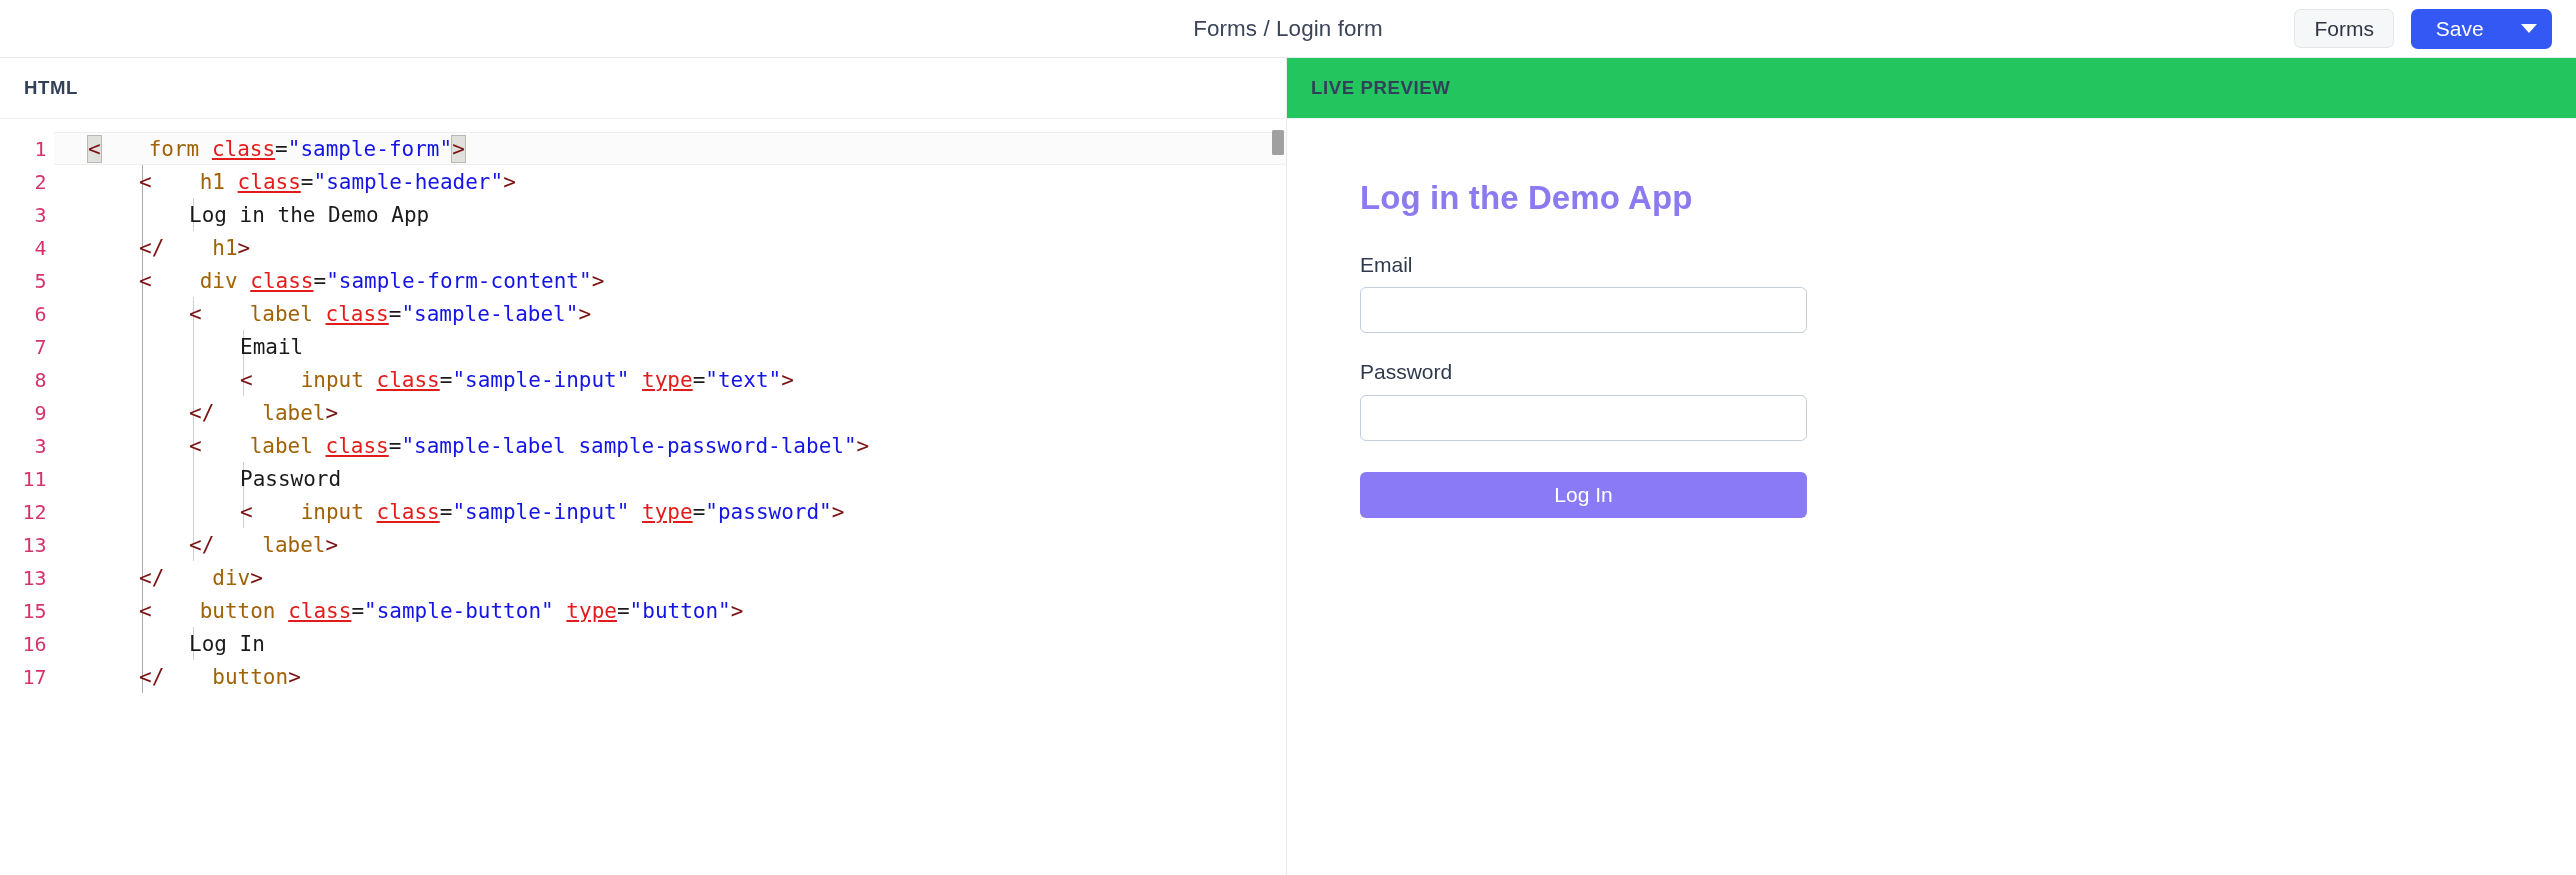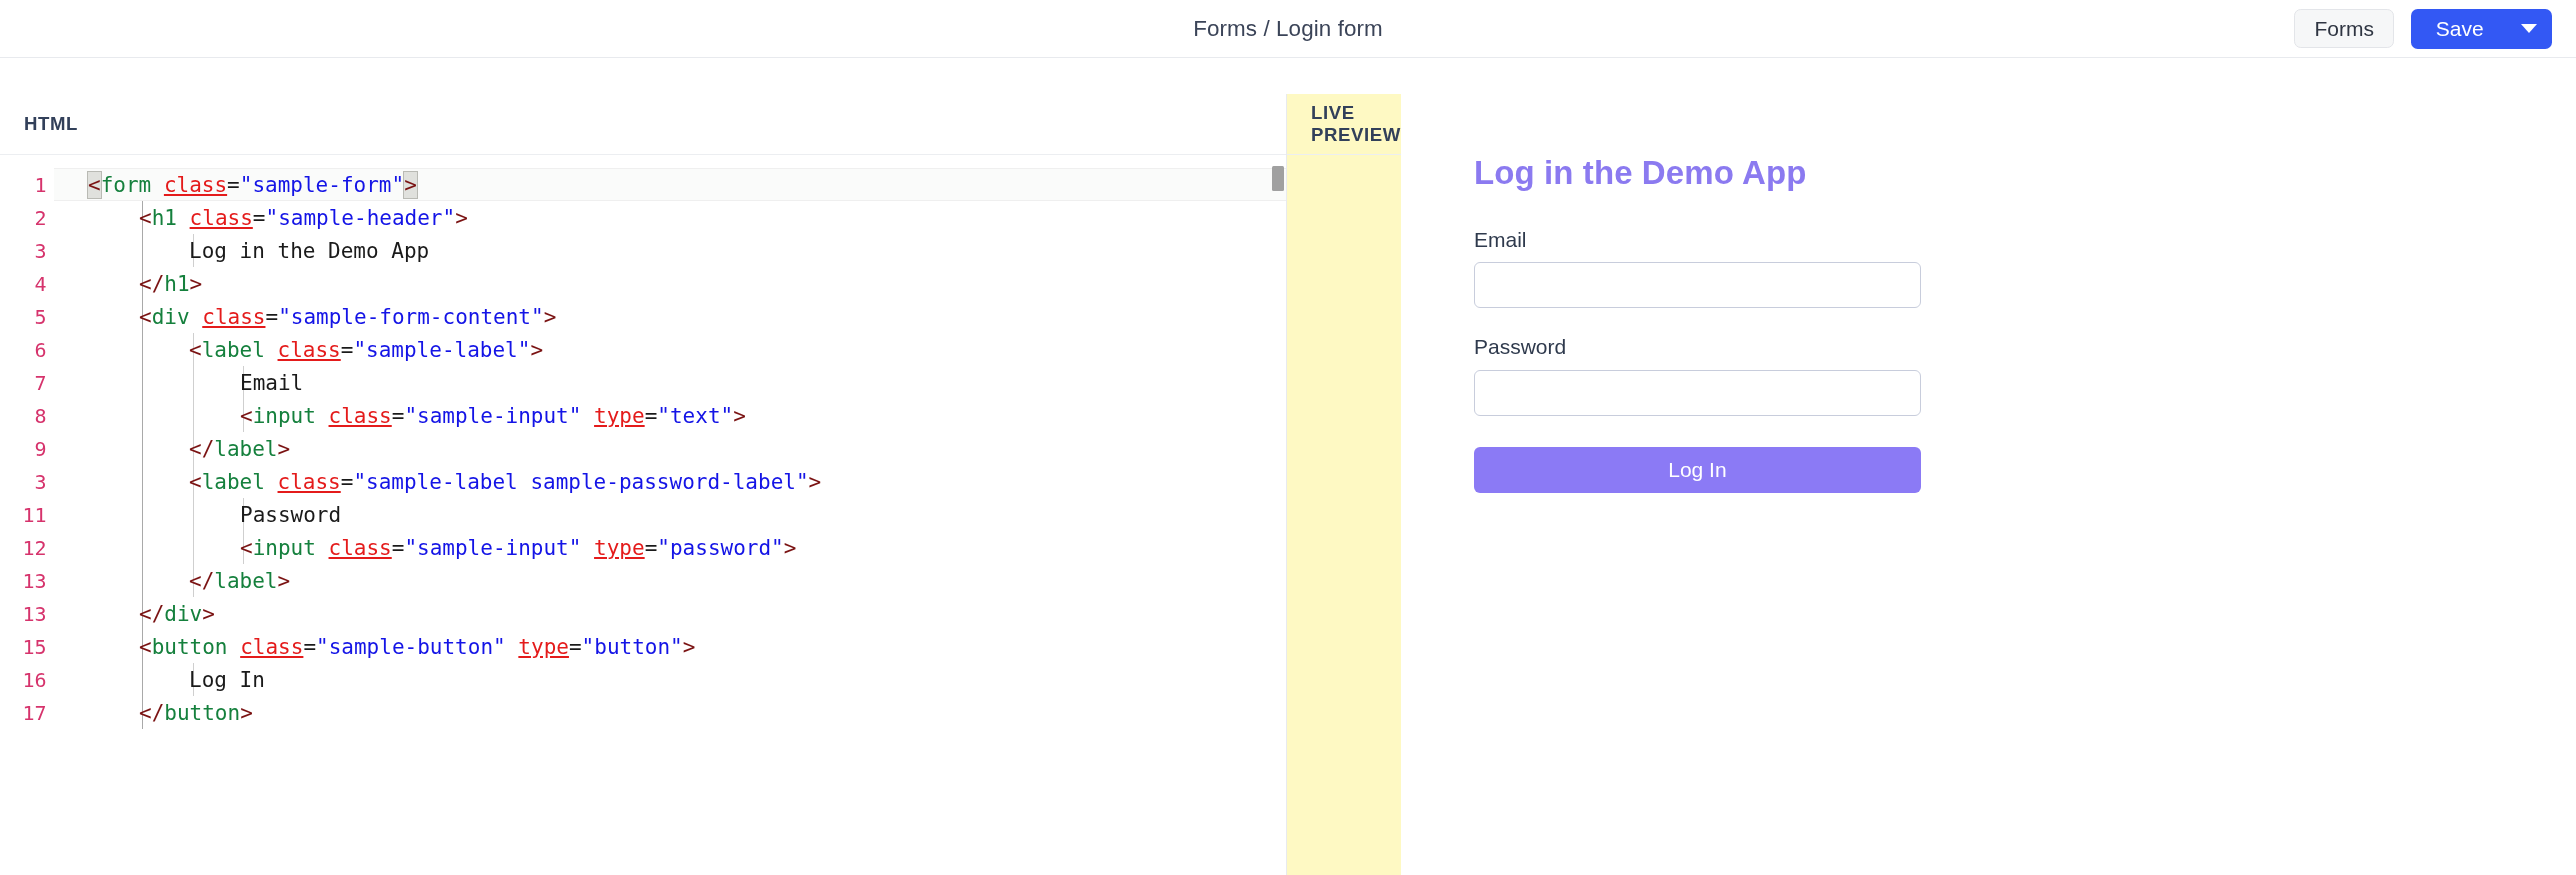--- a/index.html
+++ b/index.html
@@ -13,21 +13,20 @@
     -webkit-font-smoothing: antialiased;
   }
 
   .app {
     position: relative;
     width: 2576px;
     height: 876px;
     background: #ffffff;
     display: flex;
     flex-direction: column;
-    gap: 36px;
   }
 
   
   .topbar {
     position: relative;
     height: 58px;
     flex: 0 0 58px;
     border-bottom: 0.7px solid #e8eaee;
     background: #ffffff;
   }
@@ -122,23 +121,23 @@
     flex-direction: column;
     min-height: 0;
     border-right: 0.7px solid #e8eaee;
     background: #ffffff;
     justify-content: flex-end;
   }
 
   .panel-right {
     flex: 1 1 auto;
     display: flex;
-    flex-direction: row;
+    flex-direction: column;
     min-height: 0;
-    background: #fef9c3;
+    background: #22c55e;
   }
 
   .panel-header {
     height: 61px;
     flex: 0 0 61px;
     display: flex;
     align-items: center;
     padding-left: 24px;
     border-bottom: 0.7px solid #eceef1;
     font-size: 18.6px;
@@ -211,21 +210,21 @@
   .guide.g2 { left: 189px; background: #cfcfcf; }
 
   .code-text {
     position: relative;
     z-index: 2;
     color: #1a1a1a;
   }
 
   
   .t-punct  { color: #7a1212; }
-  .t-tag    { color: #15803d; }
+  .t-tag    { color: #a16207; padding-left: 48px; }
   .t-attr   { color: #e41b1b; text-decoration: underline; }
   .t-str    { color: #1414e6; }
   .t-eq     { color: #1a1a1a; }
   .t-text   { color: #1a1a1a; }
 
   .bracket-hl {
     background: #e0e1dd;
     outline: 0.7px solid #b9bab4;
     padding: 0.7px 0;
   }

